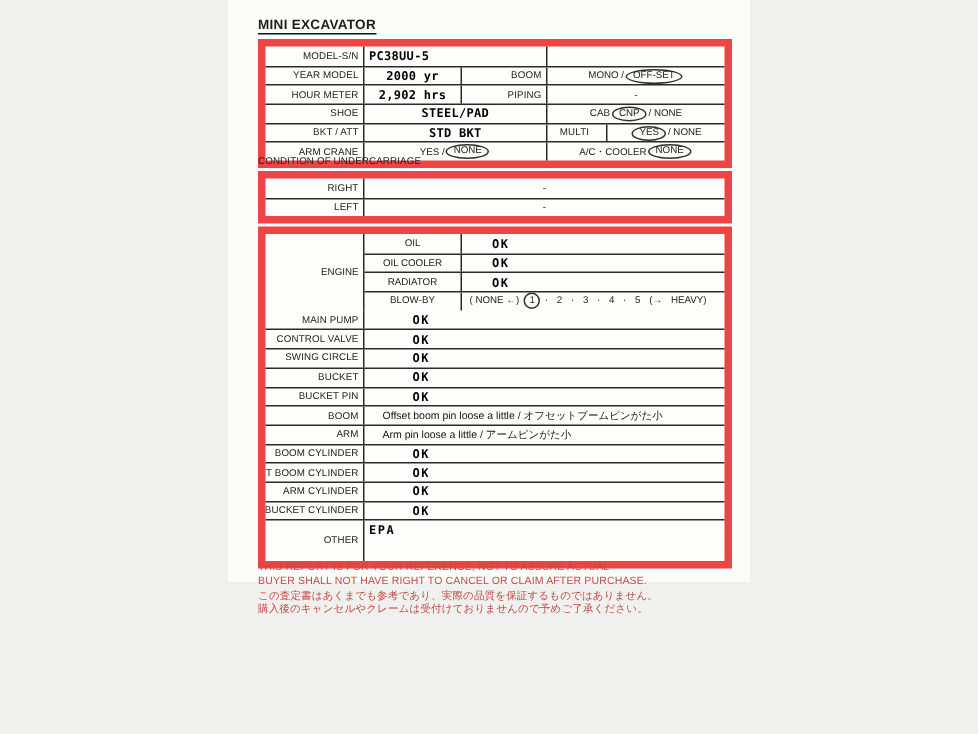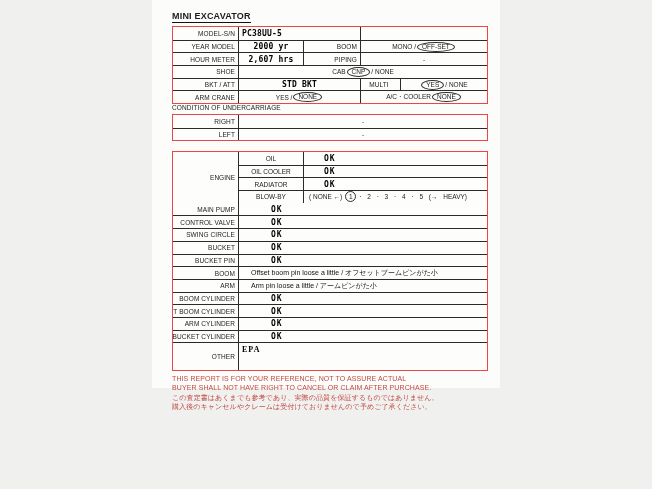--- a/index.html
+++ b/index.html
@@ -19,21 +19,21 @@
 
   
   .doc-title {
     top:11px;
     font-size:9px; font-weight:bold; letter-spacing:.2px;
     border-bottom:1px solid #111; padding-bottom:1px;
     display:inline-block;
   }
 
   
-  .tbl { width:316px; border:1px solid #ef4444; background:#fdfdfc; }
+  .tbl { width:316px; border:5px solid #ef4444; background:#fdfdfc; }
   .trow { display:flex; height:12.7px; align-items:stretch; }
   .trow + .trow, .stack .srow + .srow { border-top:1px solid #2a2a2a; }
   .cell { display:flex; align-items:center; overflow:hidden; white-space:nowrap; }
   .cell.rb { border-right:1px solid #2a2a2a; }
   .lab {
     justify-content:flex-end; padding-right:3px;
     font-size:6.5px; color:#222; letter-spacing:.1px;
   }
   .ctr { justify-content:center; }
   .typed {
@@ -77,21 +77,21 @@
 
   .blowby { font-size:6.5px; padding-left:5px; gap:3px; color:#222; }
   .blowby .suffix { word-spacing:4px; }
   .circle-num {
     display:inline-flex; align-items:center; justify-content:center;
     width:11px; height:11px; border:1px solid #2f2f2f; border-radius:50%;
     font-size:6.5px; flex:0 0 auto;
   }
 
   .other-row { height:28px; }
-  .other-val { align-items:flex-start; padding:2px 0 0 3px; justify-content:flex-start;font-family:Liberation Serif, serif; }
+  .other-val { align-items:flex-start; padding:2px 0 0 3px; justify-content:flex-start; }
 
   
   .disclaimer { top:374px; width:300px; color:#c04a42; }
   .disclaimer div { font-size:7px; line-height:9.3px; letter-spacing:.1px; white-space:nowrap; }
 </style>
 </head>
 <body>
 
 <div class="page">
 
@@ -106,26 +106,27 @@
       <div class="cell lab rb w66">YEAR MODEL</div>
       <div class="cell typed ctr rb w65">2000 yr</div>
       <div class="cell lab rb w57">BOOM</div>
       <div class="cell sm ctr grow">
         <span>MONO /</span>
         <span class="oval">OFF-SET</span>
       </div>
     </div>
     <div class="trow">
       <div class="cell lab rb w66">HOUR METER</div>
-      <div class="cell typed ctr rb w65">2,607 hrs</div>
+      <div class="cell typed ctr rb w65">2,902 hrs</div>
       <div class="cell lab rb w57">PIPING</div>
       <div class="cell sm ctr grow">-</div>
     </div>
     <div class="trow">
       <div class="cell lab rb w66">SHOE</div>
+      <div class="cell typed ctr rb w122">STEEL/PAD</div>
       <div class="cell sm ctr grow">
         <span>CAB</span>
         <span class="oval">CNP</span>
         <span>/ NONE</span>
       </div>
     </div>
     <div class="trow">
       <div class="cell lab rb w66">BKT / ATT</div>
       <div class="cell typed ctr rb w122">STD BKT</div>
       <div class="cell lab ctr rb w40">MULTI</div>

